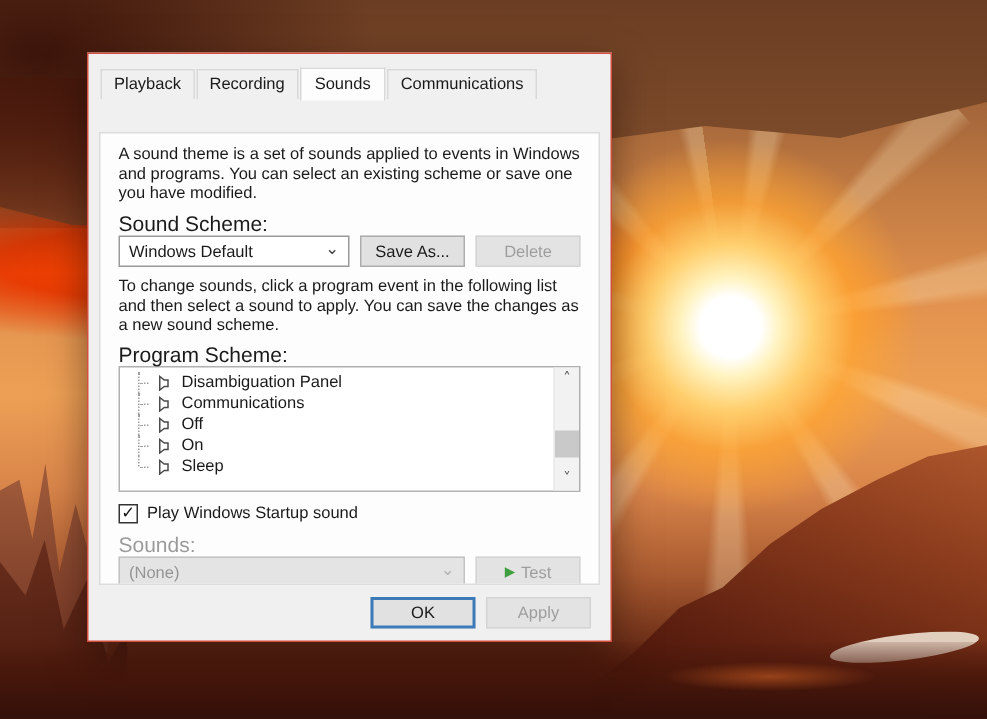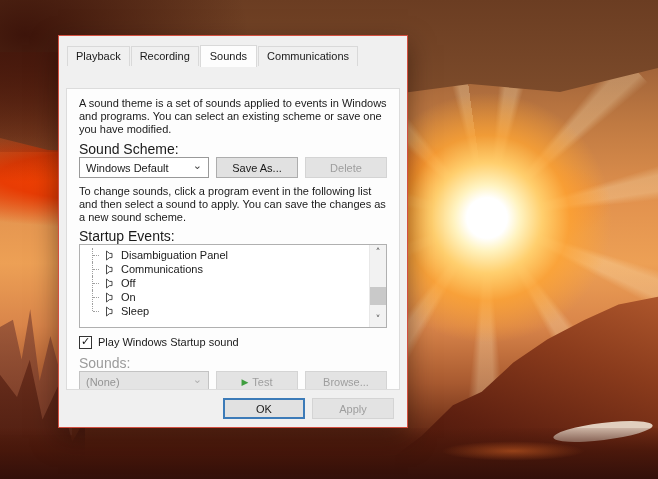--- a/index.html
+++ b/index.html
@@ -64,21 +64,21 @@
   .field-label { font-size:14px; height:13px; margin-bottom:3px; }
   .row { display:flex; gap:7px; margin-bottom:7px; align-items:center; }
   .row.last-row { margin-bottom:0; }
 
   .combo { flex:1; height:21px; border:1px solid #999; background:#fff; display:flex;
     align-items:center; justify-content:space-between; padding:0 6px; font-size:11px; }
   .chev { color:#444; font-size:11px; line-height:8px; margin-top:-4px; font-family:"DejaVu Sans", sans-serif; }
   .combo.disabled { background:#e4e4e4; border-color:#c3c3c3; color:#949494; }
   .combo.disabled .chev { color:#b0b0b0; }
 
-  .btn { width:82px; height:21px; background:#e1e1e1; border:1px solid #adadad; font-size:11px;
+  .btn { width:70px; height:21px; background:#e1e1e1; border:1px solid #adadad; font-size:11px;
     color:#1a1a1a; display:flex; align-items:center; justify-content:center; gap:4px;
     font-family:"Liberation Sans", sans-serif; cursor:default; }
   .btn.disabled { color:#9e9e9e; border-color:#d4d4d4; background:#e3e3e3; }
   .btn.ok { border:2px solid #3c7bb8; }
   .play { color:#3f9e3f; font-size:9px; font-family:"DejaVu Sans", sans-serif; }
 
   .listbox { height:84px; border:1px solid #b0b0b0; background:#fff; display:flex; margin-bottom:7px; }
   .list-rows { flex:1; padding:3px 0 0 4px; }
   .pe-row { display:flex; align-items:center; height:14px; font-size:11px; }
   .tree { width:13px; height:14px; position:relative; margin-left:3px; flex:0 0 13px; }
@@ -141,21 +141,21 @@
       <div class="combo">
         <span>Windows Default</span>
         <span class="chev">⌄</span>
       </div>
       <button class="btn">Save As...</button>
       <button class="btn disabled">Delete</button>
     </div>
 
     <p class="desc second">To change sounds, click a program event in the following list and then select a sound to apply.  You can save the changes as a new sound scheme.</p>
 
-    <div class="field-label">Startup Events:</div>
+    <div class="field-label">Program Scheme:</div>
     <div class="listbox">
       <div class="list-rows">
         <div class="pe-row">
           <span class="tree"></span>
           <svg class="spk" viewBox="0 0 11 11">
               <path d="M3.5 1 V10 L6.5 7.6 H9 V3.4 H6.5 Z" fill="none" stroke="#4a4a4a" stroke-width="1"></path>
             </svg>
           <span>Disambiguation Panel</span>
         </div>
         <div class="pe-row">
@@ -210,21 +210,20 @@
     <div class="field-label disabled-text">Sounds:</div>
     <div class="row last-row">
       <div class="combo disabled">
         <span>(None)</span>
         <span class="chev">⌄</span>
       </div>
       <button class="btn disabled">
         <span class="play">▶</span>
         <span>Test</span>
       </button>
-      <button class="btn disabled">Browse...</button>
     </div>
 
   </div>
 
   <div class="footer">
     <button class="btn ok">OK</button>
     <button class="btn disabled">Apply</button>
   </div>
 
 </div>

